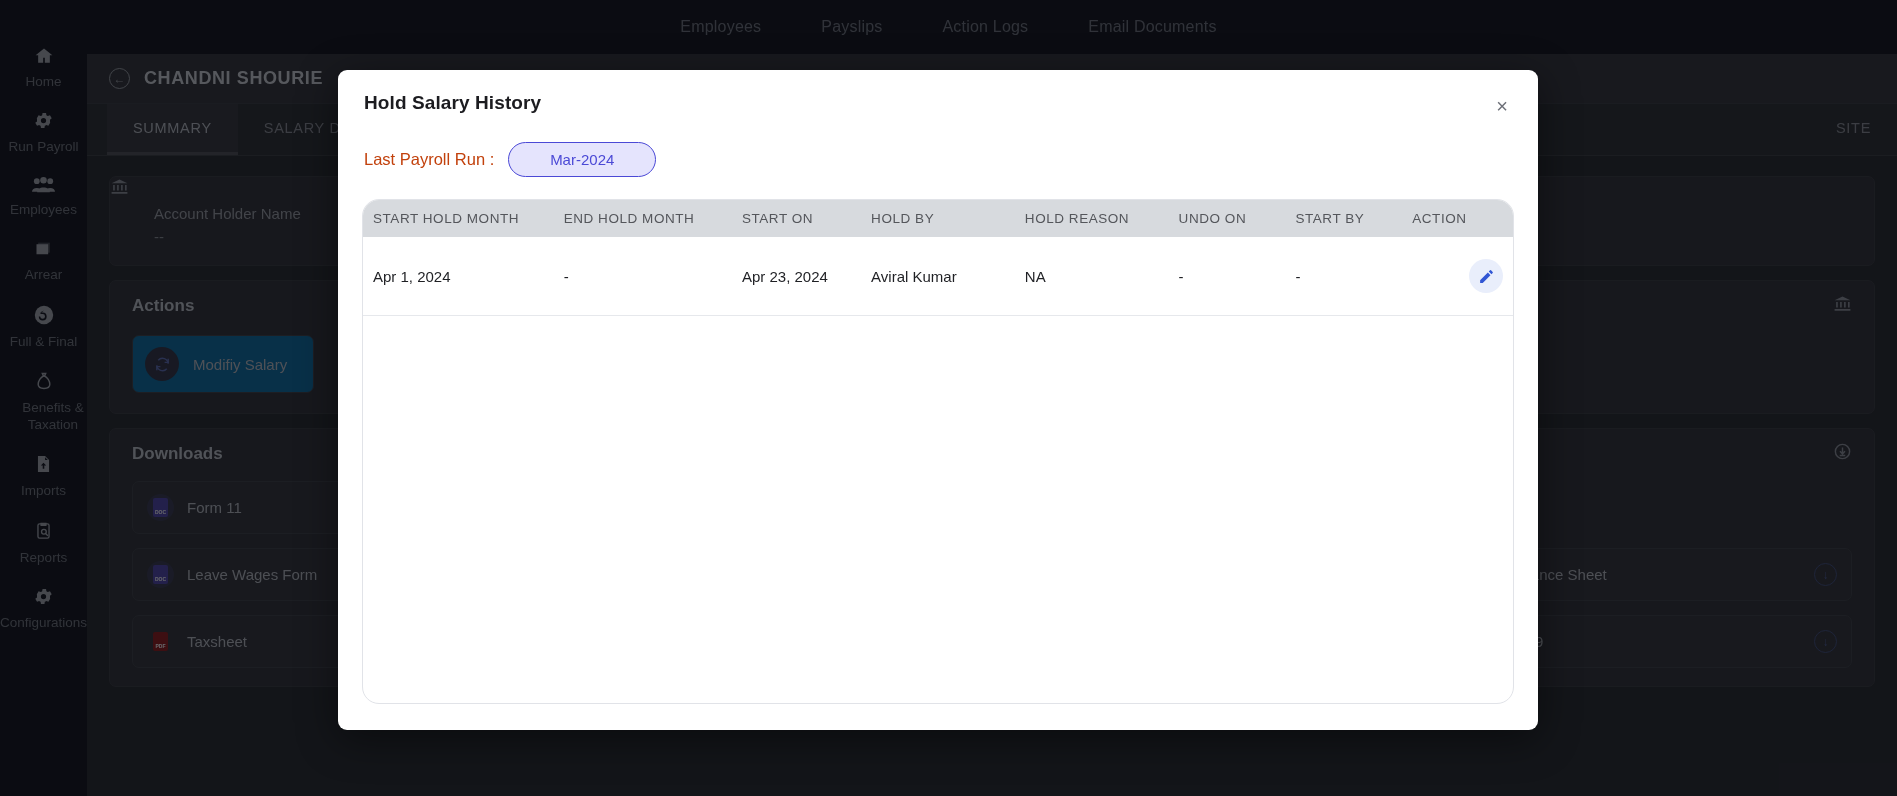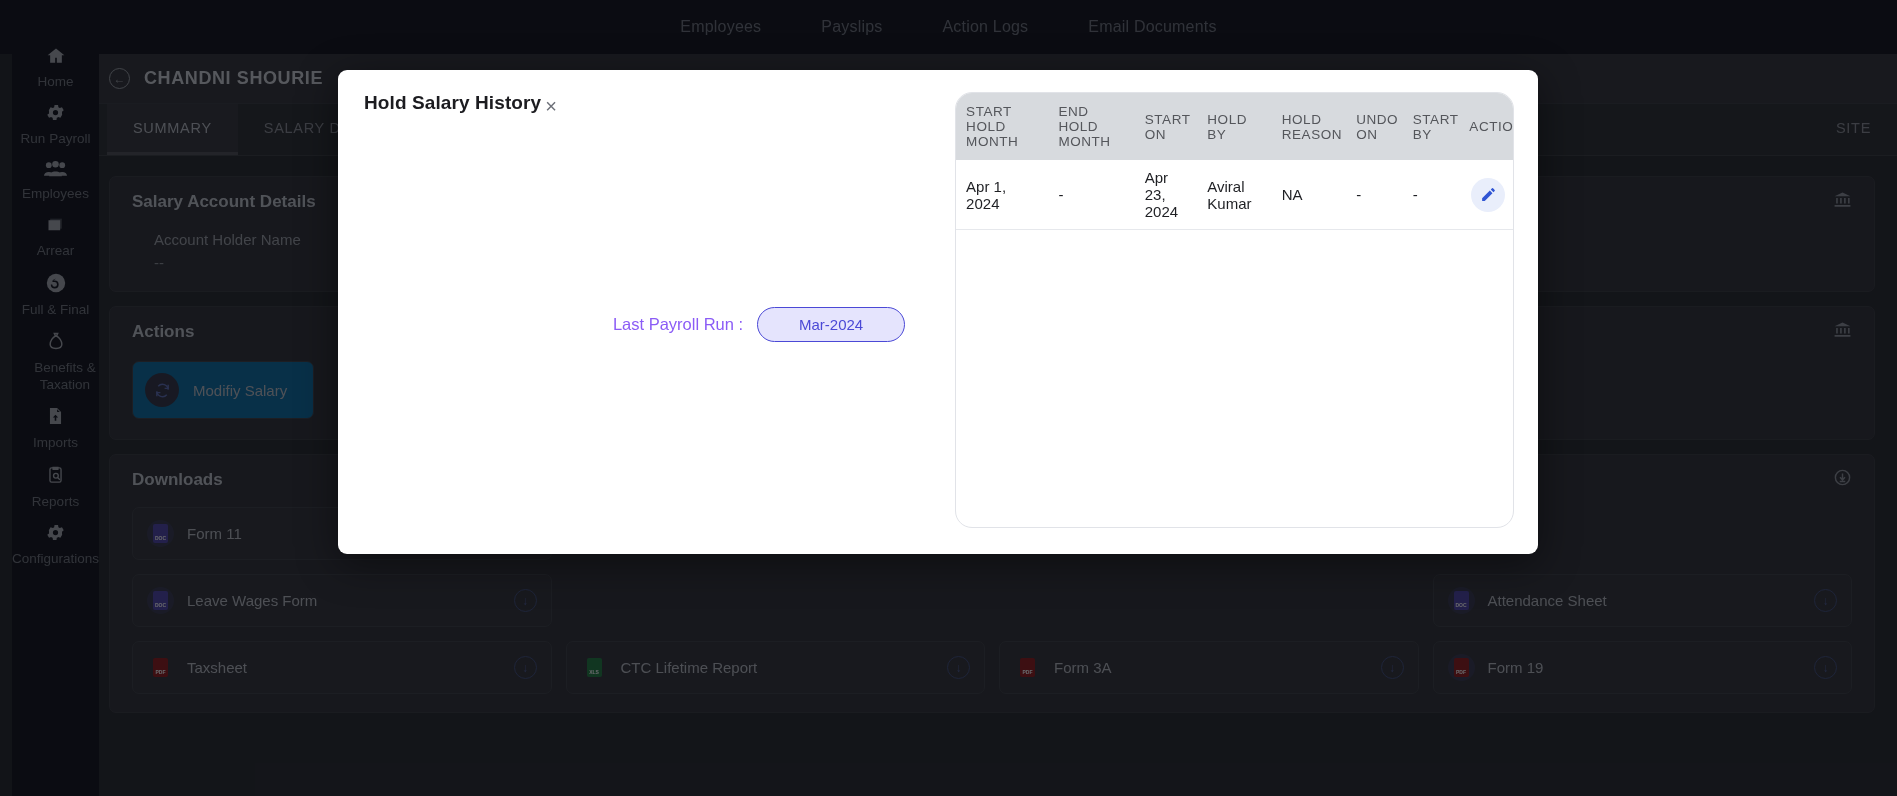--- a/index.html
+++ b/index.html
@@ -33,28 +33,28 @@
   .topnav-item {
     color: #6d7079;
     font-size: 16px;
     letter-spacing: .2px;
     cursor: pointer;
   }
 
   
   .sidebar {
     position: absolute;
-    top: 0; left: 12px; bottom: 0;
+    top: 0; left: 0; bottom: 0;
     width: 87px;
     background: #0b0d14;
     padding-top: 46px;
     display: flex;
     flex-direction: column;
     align-items: center;
-    gap: 12px;
+    gap: 20px;
     z-index: 3;
   }
   .side-item {
     width: 87px;
     display: flex;
     flex-direction: column;
     align-items: center;
     gap: 5px;
     cursor: pointer;
   }
@@ -212,27 +212,27 @@
     position: absolute;
     inset: 0;
     background: rgba(12,13,18,0.62);
     z-index: 10;
   }
   .modal {
     position: absolute;
     left: 338px;
     top: 70px;
     width: 1200px;
-    height: 484px;
+    height: 660px;
     background: #ffffff;
     border-radius: 9px;
     box-shadow: 0 9px 42px rgba(0,0,0,.46);
     z-index: 11;
     display: flex;
-    flex-direction: row;
+    flex-direction: column;
   }
   .modal-header {
     display: flex;
     align-items: flex-start;
     justify-content: space-between;
     padding: 22px 26px 0 26px;
   }
   .modal-title {
     font-size: 19px;
     font-weight: 700;
@@ -248,21 +248,21 @@
     margin-top: 2px;
   }
   .payroll-row {
     display: flex;
     align-items: center;
     gap: 14px;
     padding: 24px 26px 0 26px;
   }
   .payroll-label {
     font-size: 16.5px;
-    color: #8b5cf6;
+    color: #c2410c;
   }
   .payroll-pill {
     min-width: 148px;
     text-align: center;
     padding: 8px 22px;
     border: 1.4px solid #4b49d6;
     border-radius: 20px;
     background: #e5e4fd;
     color: #4b49d6;
     font-size: 15px;
@@ -287,21 +287,21 @@
     color: #54565b;
     font-size: 13.5px;
     font-weight: 400;
     letter-spacing: .55px;
     text-align: left;
     padding: 11px 10px;
   }
   table.hist tbody td {
     font-size: 15px;
     color: #1f2024;
-    padding: 9px 10px;
+    padding: 22px 10px;
     border-bottom: 1px solid #e6e8ec;
     vertical-align: middle;
   }
   .cell-link { color: #5b8fd4; cursor: pointer; }
   .cell-dash-green { color: #3c8a3c; }
   .edit-btn {
     width: 34px; height: 34px;
     border-radius: 50%;
     background: #e9eefb;
     display: flex; align-items: center; justify-content: center;
@@ -428,21 +428,20 @@
     <div class="tabbar">
       <div class="tab active">SUMMARY</div>
       <div class="tab">SALARY DETAILS</div>
       <div class="tab" style="margin-left:auto">SITE</div>
     </div>
 
     <div class="content">
 
       <div class="card">
         <div class="card-head-row">
-          <div class="card-title">Salary Account Details</div>
           <div class="head-icon">
             <svg width="19" height="19" viewBox="0 0 24 24" fill="currentColor">
                 <path d="M12 3 2 8h20zM4 10h2v7H4zm5 0h2v7H9zm5 0h2v7h-2zm5 0h2v7h-2zM2 19h20v2H2z"></path>
               </svg>
           </div>
         </div>
         <div class="card-body">
           <div class="field-label">Account Holder Name</div>
           <div class="field-value">--</div>
         </div>

